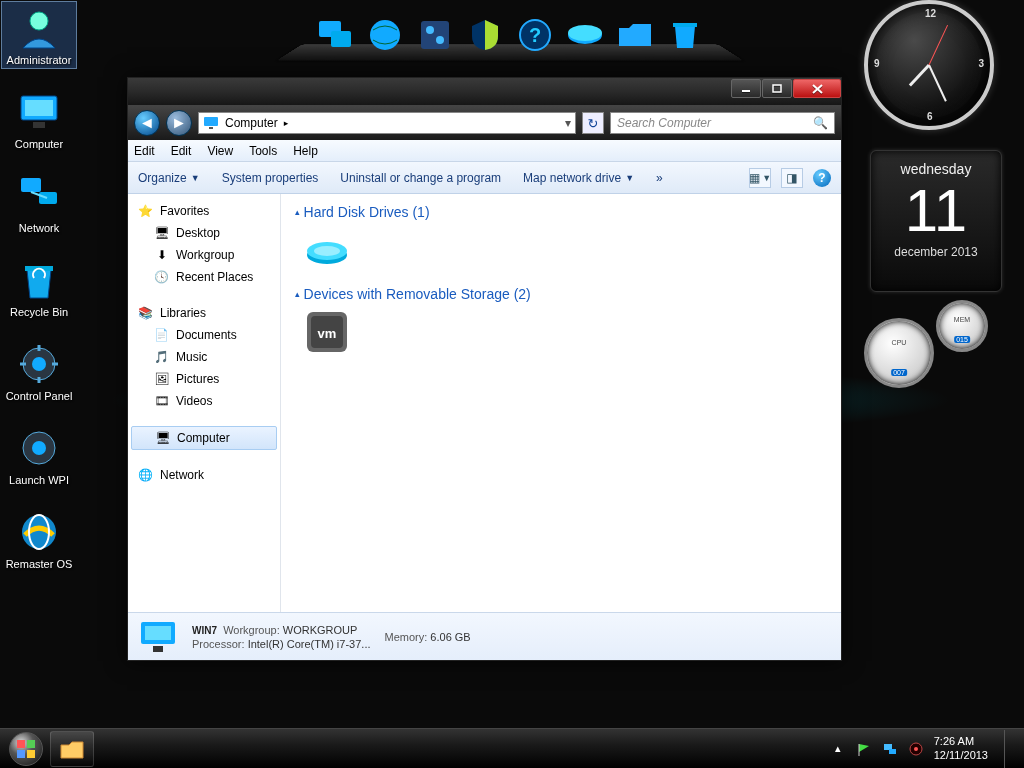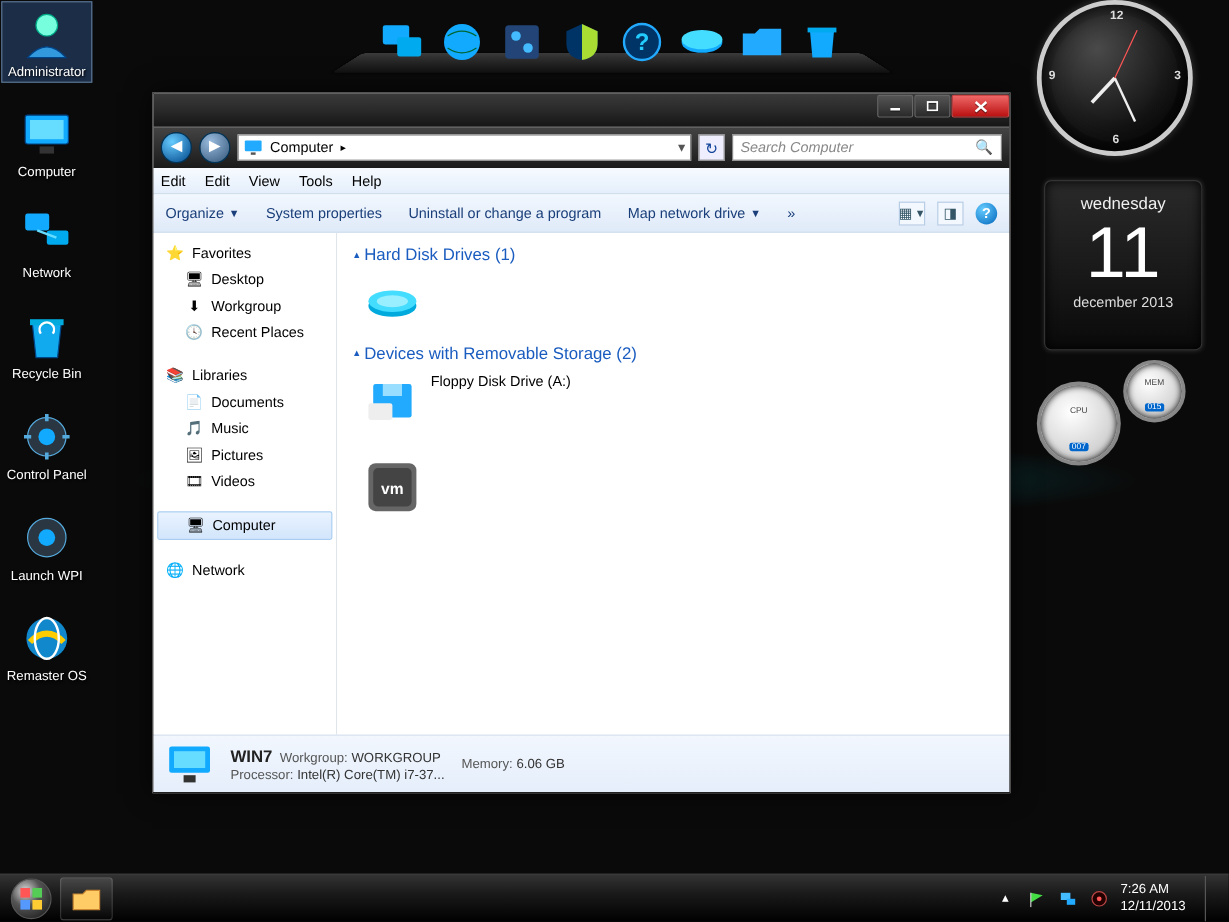--- a/index.html
+++ b/index.html
@@ -79,21 +79,21 @@
 .drv-row{display:flex;gap:30px;flex-wrap:wrap;margin-left:10px;margin-bottom:14px;}
 .drv{display:flex;gap:10px;align-items:flex-start;width:250px;}
 .drv-ico{width:44px;height:44px;display:flex;align-items:center;justify-content:center;}
 .drv-info{font-size:11px;color:#555;line-height:1.4;}
 .drv-name{font-size:12px;color:#000;}
 .bar{width:145px;height:12px;background:#fff;border:1px solid #b9b9b9;margin:2px 0;position:relative;}
 .bar-fill{height:100%;background:linear-gradient(180deg,#5dcb5d,#2a9c2a);}
 
 .details{height:48px;background:linear-gradient(180deg,#f2f7fe,#e5eefb);border-top:1px solid #cad8ea;display:flex;align-items:center;padding:4px 10px;font-size:11px;gap:14px;color:#555;}
 .details .big-ico{width:40px;height:40px;}
-.details b{color:#222;font-size:14px;font-weight:600;}
+.details b{color:#222;font-size:10px;font-weight:600;}
 .det-col{display:flex;flex-direction:column;gap:2px;}
 
 
 .taskbar{position:absolute;bottom:0;left:0;right:0;height:40px;background:linear-gradient(180deg,#333 0%,#1a1a1a 40%,#000);display:flex;align-items:center;padding:0 6px;border-top:1px solid #444;}
 .start{width:40px;height:36px;display:flex;align-items:center;justify-content:center;cursor:pointer;}
 .orb{width:34px;height:34px;border-radius:50%;background:radial-gradient(circle at 35% 30%,#ddd 0%,#555 40%,#111);border:1px solid #555;display:flex;align-items:center;justify-content:center;}
 .tb-item{height:36px;padding:0 8px;margin-left:4px;background:linear-gradient(180deg,rgba(255,255,255,.12),rgba(255,255,255,.02));border:1px solid rgba(255,255,255,.15);border-radius:3px;display:flex;align-items:center;cursor:pointer;}
 .tray{margin-left:auto;display:flex;align-items:center;gap:10px;color:#fff;font-size:11px;padding-right:4px;}
 .tray-clock{text-align:left;line-height:1.2;}
 .tray-ico{width:16px;height:16px;display:flex;align-items:center;justify-content:center;cursor:pointer;}
@@ -402,32 +402,20 @@
         </div>
       </div>
 
       <div class="cat-head">
           <span class="tri">▴</span>
           <span>Devices with Removable Storage (2)</span>
         </div>
       <div class="drv-row">
         <div class="drv">
           <div class="drv-ico">
-              <svg width="44" height="40">
-                <rect x="6" y="8" width="32" height="28" rx="2" fill="#2af"></rect>
-                <rect x="14" y="8" width="16" height="10" fill="#9df"></rect>
-                <rect x="2" y="24" width="20" height="14" fill="#eee" rx="2"></rect>
-              </svg>
-            </div>
-          <div class="drv-info">
-            <div class="drv-name">Floppy Disk Drive (A:)</div>
-          </div>
-        </div>
-        <div class="drv">
-          <div class="drv-ico">
               <svg width="44" height="44">
                 <rect x="2" y="2" width="40" height="40" rx="6" fill="#666"></rect>
                 <rect x="6" y="6" width="32" height="32" rx="4" fill="#444"></rect>
                 <text x="22" y="28" text-anchor="middle" fill="#fff" font-size="13" font-weight="bold">vm</text>
               </svg>
             </div>
         </div>
       </div>
     </div>
   </div>

